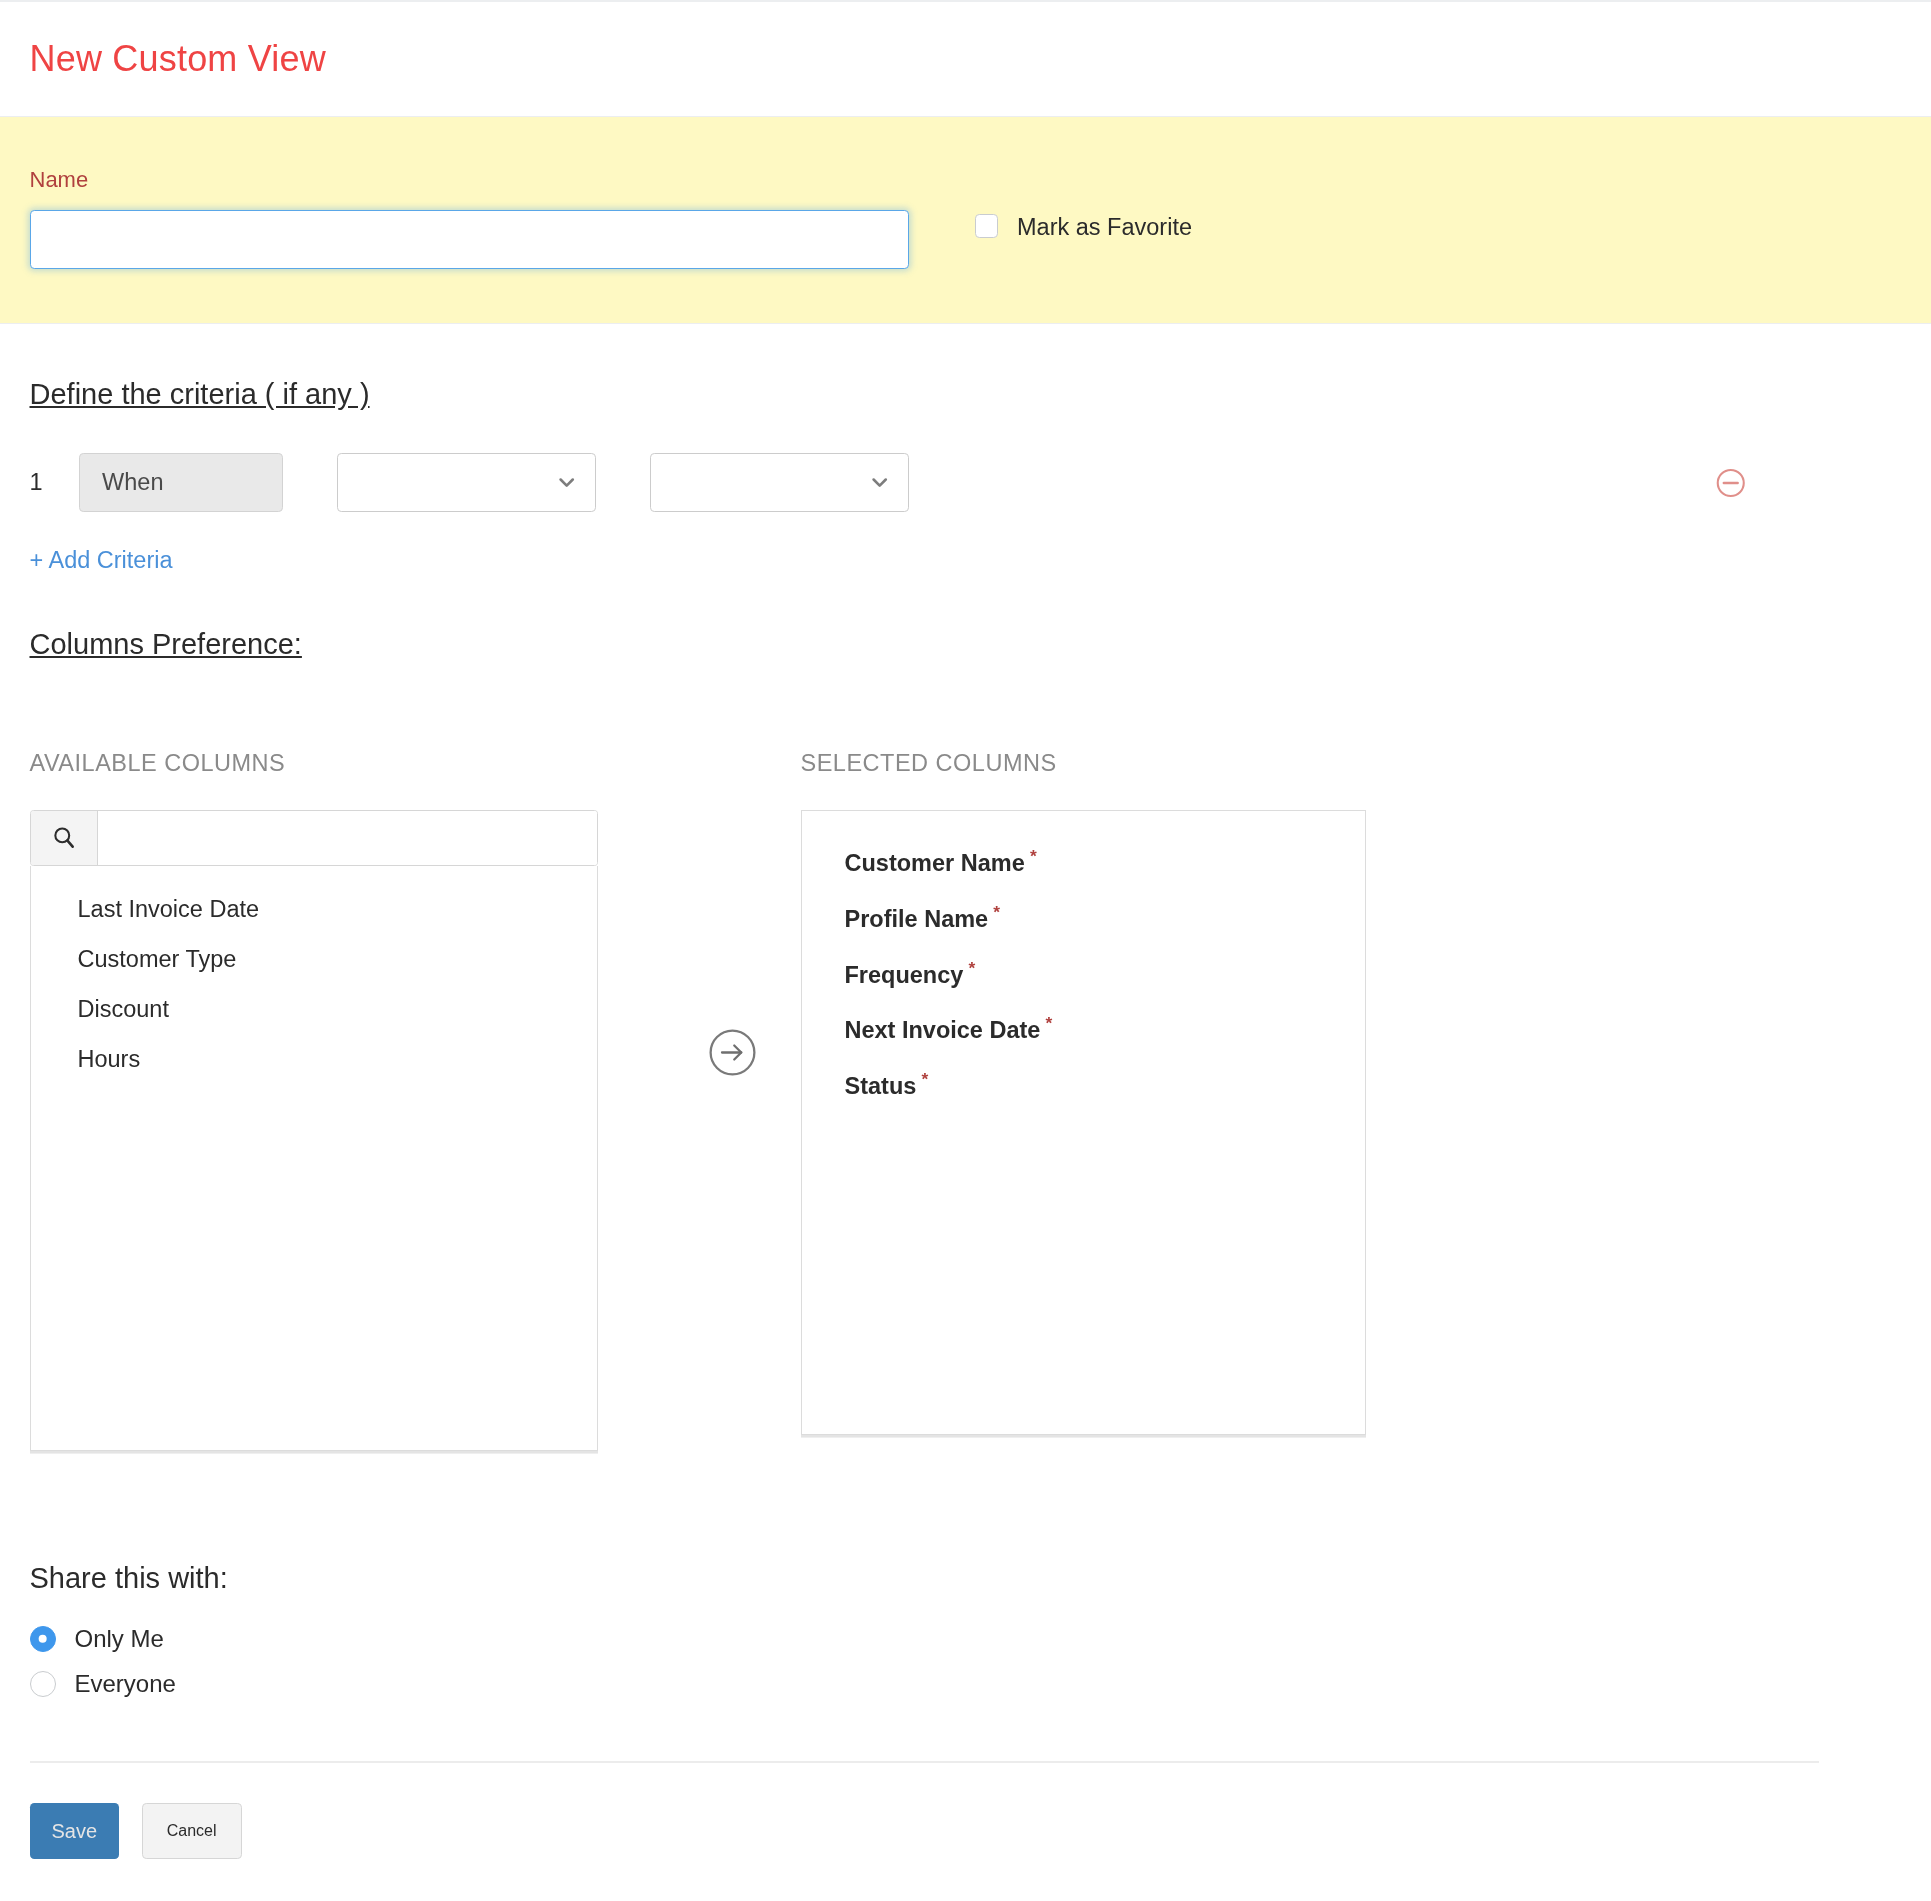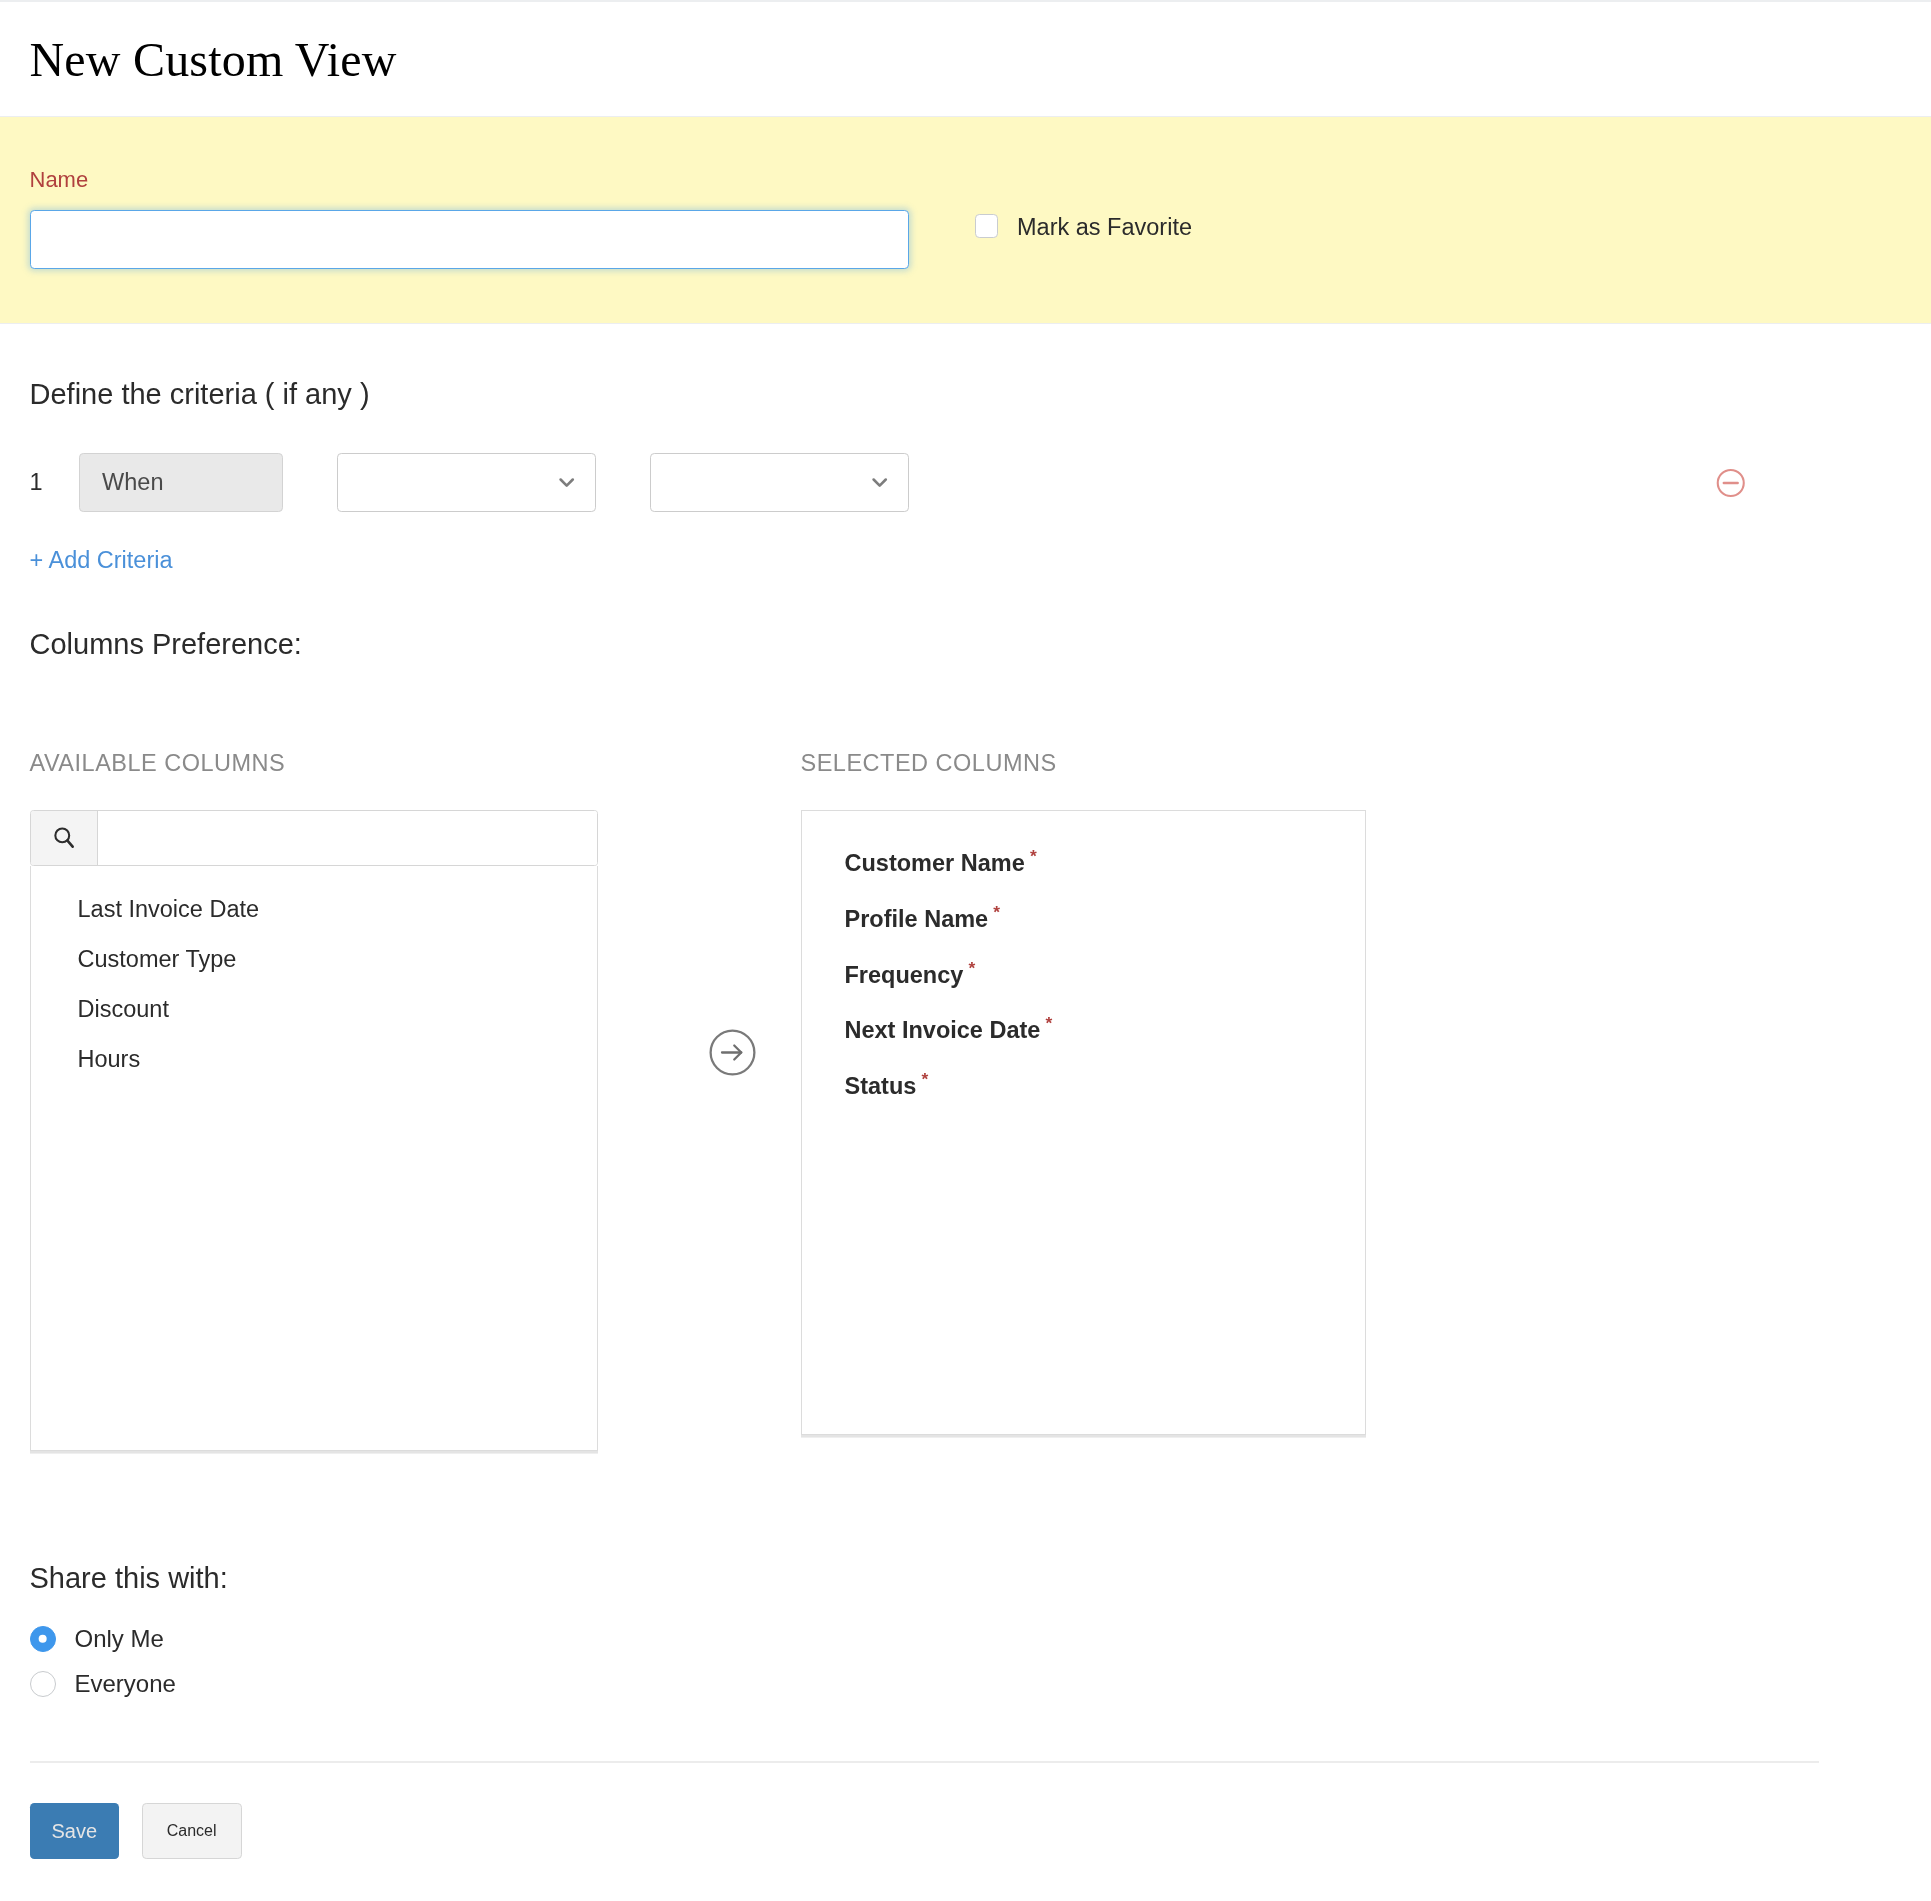--- a/index.html
+++ b/index.html
@@ -23,25 +23,24 @@
   
   .header {
     height: 115px;
     background: #ffffff;
     border-bottom: 1.7px solid #eceef0;
     display: flex;
     align-items: center;
     padding-left: 29.5px;
   }
   .header-title {
-    font-size: 48px;
-    color: #000000;
+    font-size: 36px;
+    color: #ef4444;
     font-weight: 400;
     letter-spacing: 0.2px;
-    font-family: Liberation Serif, serif;
   }
 
   
   .name-strip {
     background: #fef9c3;
     border-bottom: 1.7px solid #eceef0;
     padding: 52px 0 54px 29.5px;
     display: flex;
     align-items: flex-start;
     gap: 7px;
@@ -86,20 +85,21 @@
   }
 
   
   .body { padding: 0 29.5px; }
 
   .section-heading {
     font-size: 29px;
     color: #2b2b2b;
     font-weight: 400;
     margin-top: 54px;
+    text-decoration: underline;
   }
 
   
   .criteria-row {
     display: flex;
     align-items: center;
     margin-top: 42px;
     position: relative;
   }
   .criteria-index {

